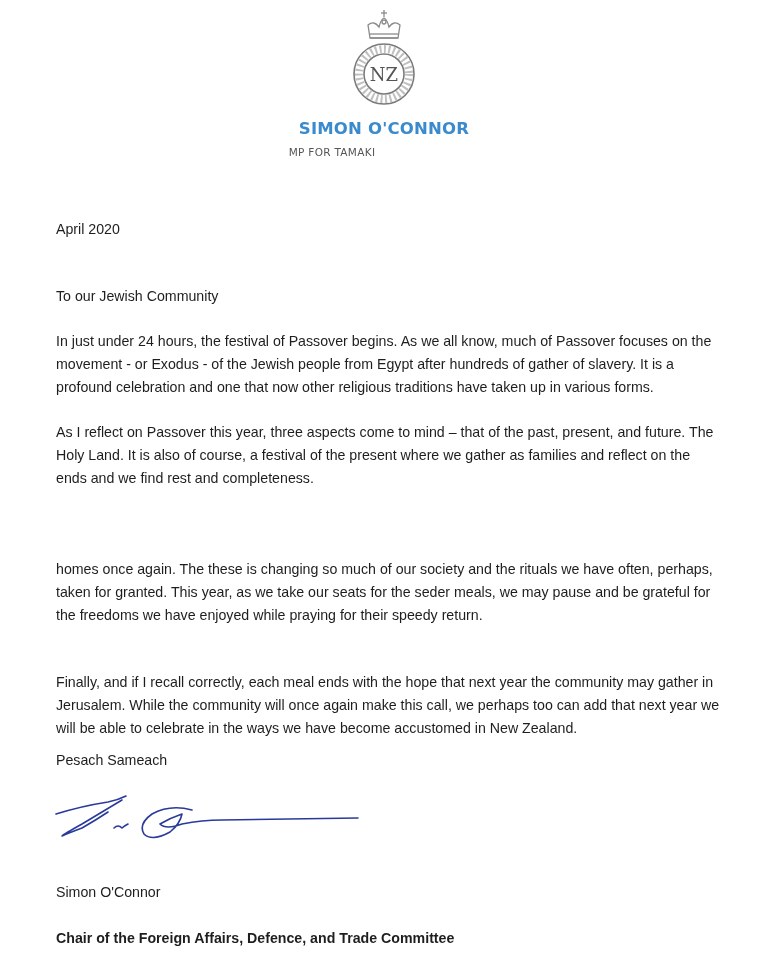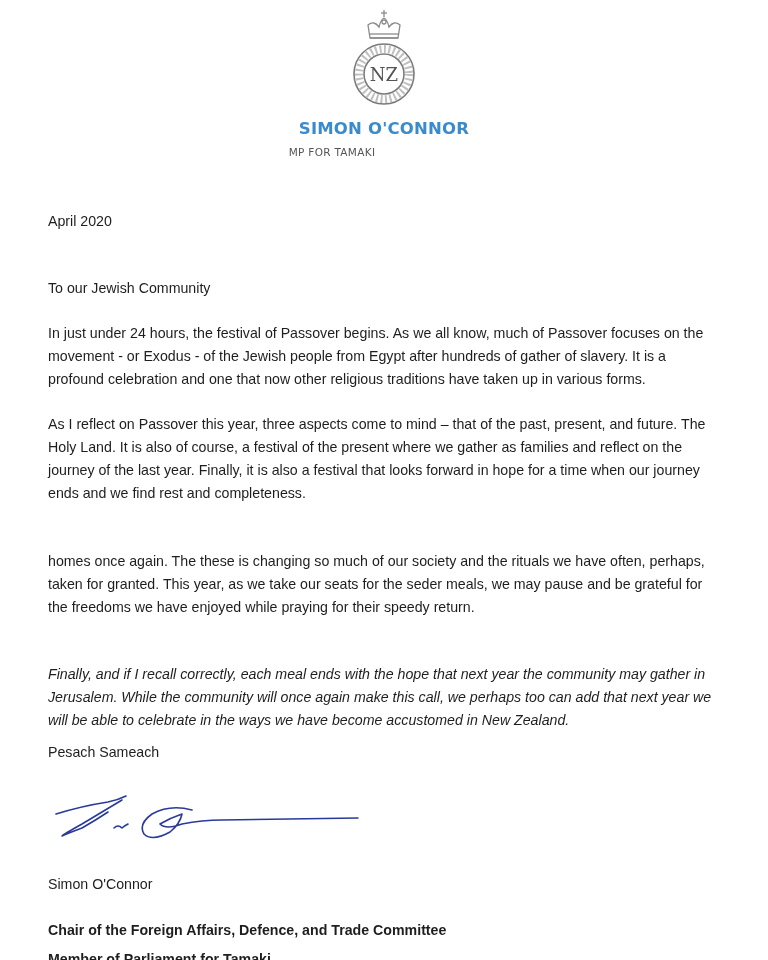--- a/index.html
+++ b/index.html
@@ -52,32 +52,32 @@
       letter-spacing: 0.3px;
       color: #555555;
     }
     .body-text {
       position: absolute;
       left: 48px;
       width: 700px;
       font-size: 14.2px;
       line-height: 23px;
       color: #1e1e1e;
-      margin: 0;
+      margin: 8px;
     }
     .line {
       display: block;
       white-space: nowrap;
     }
     .date { top: 210px; }
     .salutation { top: 277px; }
     .p1 { top: 322px; }
     .p2 { top: 413px; }
     .p3 { top: 550px; }
-    .p4 { top: 663px; font-style: italic; }
+    .p4 { top: 663px; }
     .closing { top: 741px; }
     .signature {
       position: absolute;
       left: 52px;
       top: 790px;
       width: 320px;
       height: 60px;
     }
     .sig-name { top: 873px; }
     .sig-title1 { top: 948px; font-weight: bold; }
@@ -113,21 +113,20 @@
 
 <p class="body-text p1">
   <span class="line">In just under 24 hours, the festival of Passover begins.  As we all know, much of Passover focuses on the</span>
   <span class="line">movement - or Exodus - of the Jewish people from Egypt after hundreds of gather of slavery.  It is a</span>
   <span class="line">profound celebration and one that now other religious traditions have taken up in various forms.</span>
 </p>
 
 <p class="body-text p2">
   <span class="line">As I reflect on Passover this year, three aspects come to mind – that of the past, present, and future.  The</span>
   <span class="line">Holy Land.  It is also of course, a festival of the present where we gather as families and reflect on the</span>
-  <span class="line">journey of the last year.  Finally, it is also a festival that looks forward in hope for a time when our journey</span>
   <span class="line">ends and we find rest and completeness.</span>
 </p>
 
 <p class="body-text p3">
   <span class="line">homes once again.  The these is changing so much of our society and the rituals we have often, perhaps,</span>
   <span class="line">taken for granted.  This year, as we take our seats for the seder meals, we may pause and be grateful for</span>
   <span class="line">the freedoms we have enjoyed while praying for their speedy return.</span>
 </p>
 
 <p class="body-text p4">

